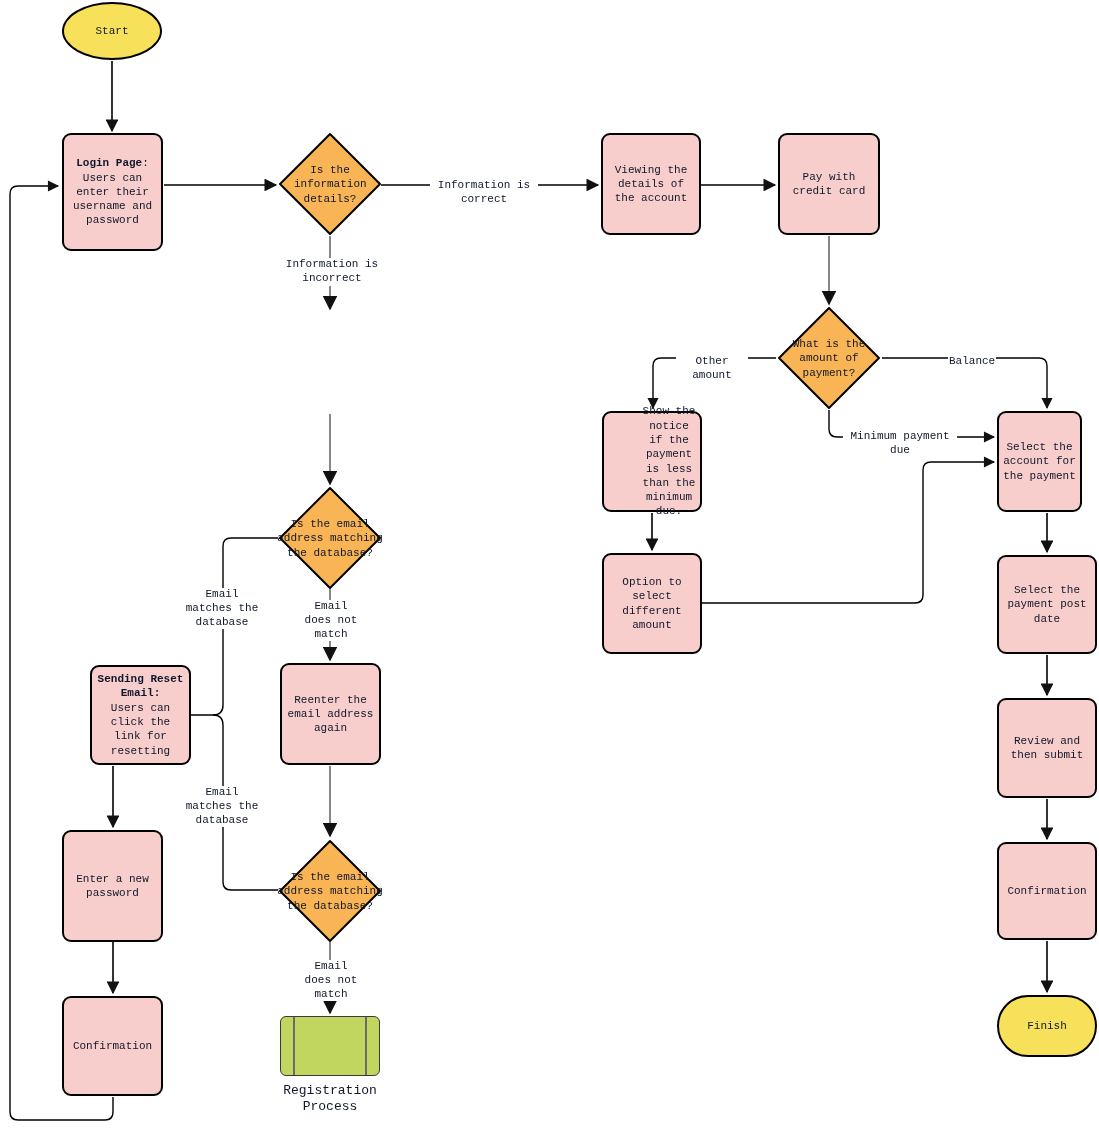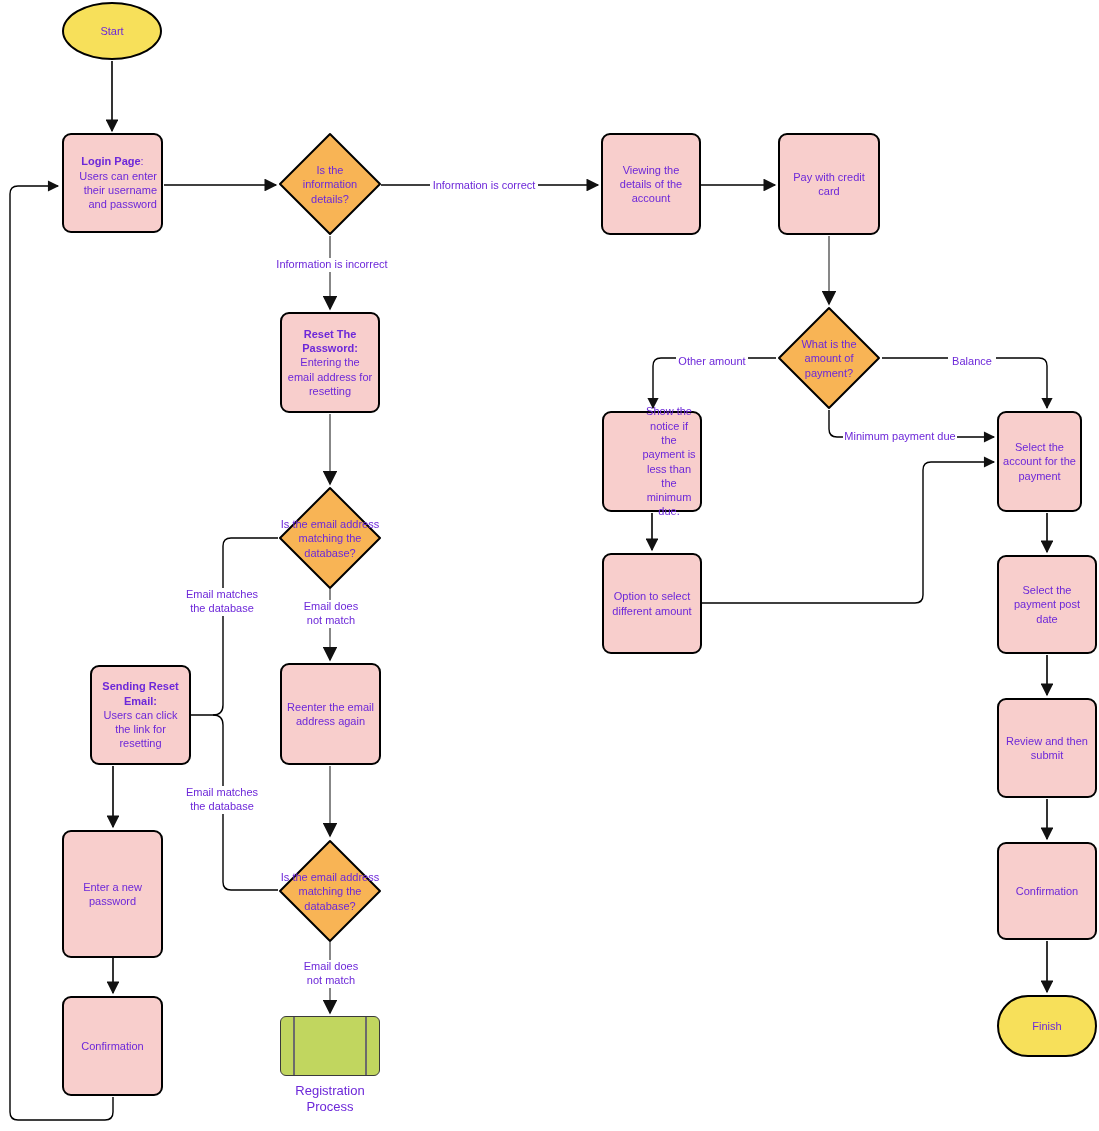--- a/index.html
+++ b/index.html
@@ -1,21 +1,21 @@
 <!DOCTYPE html>
 <html><head>
 <meta charset="utf-8">
 <style>
   html,body{margin:0;padding:0;background:#ffffff;}
   #canvas{
     position:relative;
     width:1099px;height:1131px;
     background:#ffffff;
-    font-family:Liberation Sans, sans-serif;
-    color:#6d28d9;
+    font-family:Liberation Mono, monospace;
+    color:#0f172a;
     overflow:hidden;
   }
   #edges{position:absolute;left:0;top:0;width:1099px;height:1131px;}
   .node{
     position:absolute;
     display:flex;flex-direction:column;align-items:center;justify-content:center;
     text-align:center;
     font-size:11px;line-height:1.3;
     box-sizing:border-box;
     padding:4px;
@@ -102,21 +102,21 @@
   </svg>
 
   <div class="node terminator ellipse" style="left:62px;top:2px;width:100px;height:58px;">
     <div>Start</div>
   </div>
 
   <div class="node terminator stadium" style="left:997px;top:995px;width:100px;height:62px;">
     <div>Finish</div>
   </div>
 
-  <div class="node process" style="left:62px;top:133px;width:101px;height:100px;text-align:right;">
+  <div class="node process" style="left:62px;top:133px;width:101px;height:118px;">
     <div class="node-title"><span>Login Page</span><span class="colon">:</span></div>
     <div>Users can enter their username and password</div>
   </div>
 
   <div class="node process" style="left:601px;top:133px;width:100px;height:102px;">
     <div>Viewing the details of the account</div>
   </div>
 
   <div class="node process" style="left:778px;top:133px;width:102px;height:102px;">
     <div>Pay  with credit card</div>
@@ -139,35 +139,31 @@
   </div>
 
   <div class="node process" style="left:997px;top:698px;width:100px;height:100px;">
     <div>Review and then submit</div>
   </div>
 
   <div class="node process" style="left:997px;top:842px;width:100px;height:98px;">
     <div>Confirmation</div>
   </div>
 
-  <div class="node process" style="left:280px;top:312px;width:100px;height:101px;">
-    <div class="node-title">Reset The Password:</div>
-    <div>Entering the email address for resetting</div>
-  </div>
 
   <div class="node process" style="left:280px;top:663px;width:101px;height:102px;">
     <div>Reenter the email address again</div>
   </div>
 
   <div class="node process" style="left:62px;top:665px;width:101px;height:100px;margin-left:28px;">
     <div class="node-title">Sending Reset Email:</div>
     <div>Users can click the link for resetting</div>
   </div>
 
-  <div class="node process" style="left:62px;top:830px;width:101px;height:128px;align-items:center;">
+  <div class="node process" style="left:62px;top:830px;width:101px;height:112px;align-items:center;">
     <div>Enter a new password</div>
   </div>
 
   <div class="node process" style="left:62px;top:996px;width:101px;height:100px;">
     <div>Confirmation</div>
   </div>
 
   <div class="diamond" style="left:278px;top:132px;width:104px;height:104px;">
     <svg width="104" height="104">
         <polygon points="52,2 102,52 52,102 2,52" fill="#f8b455" stroke="#000" stroke-width="2" stroke-linejoin="round"></polygon>

